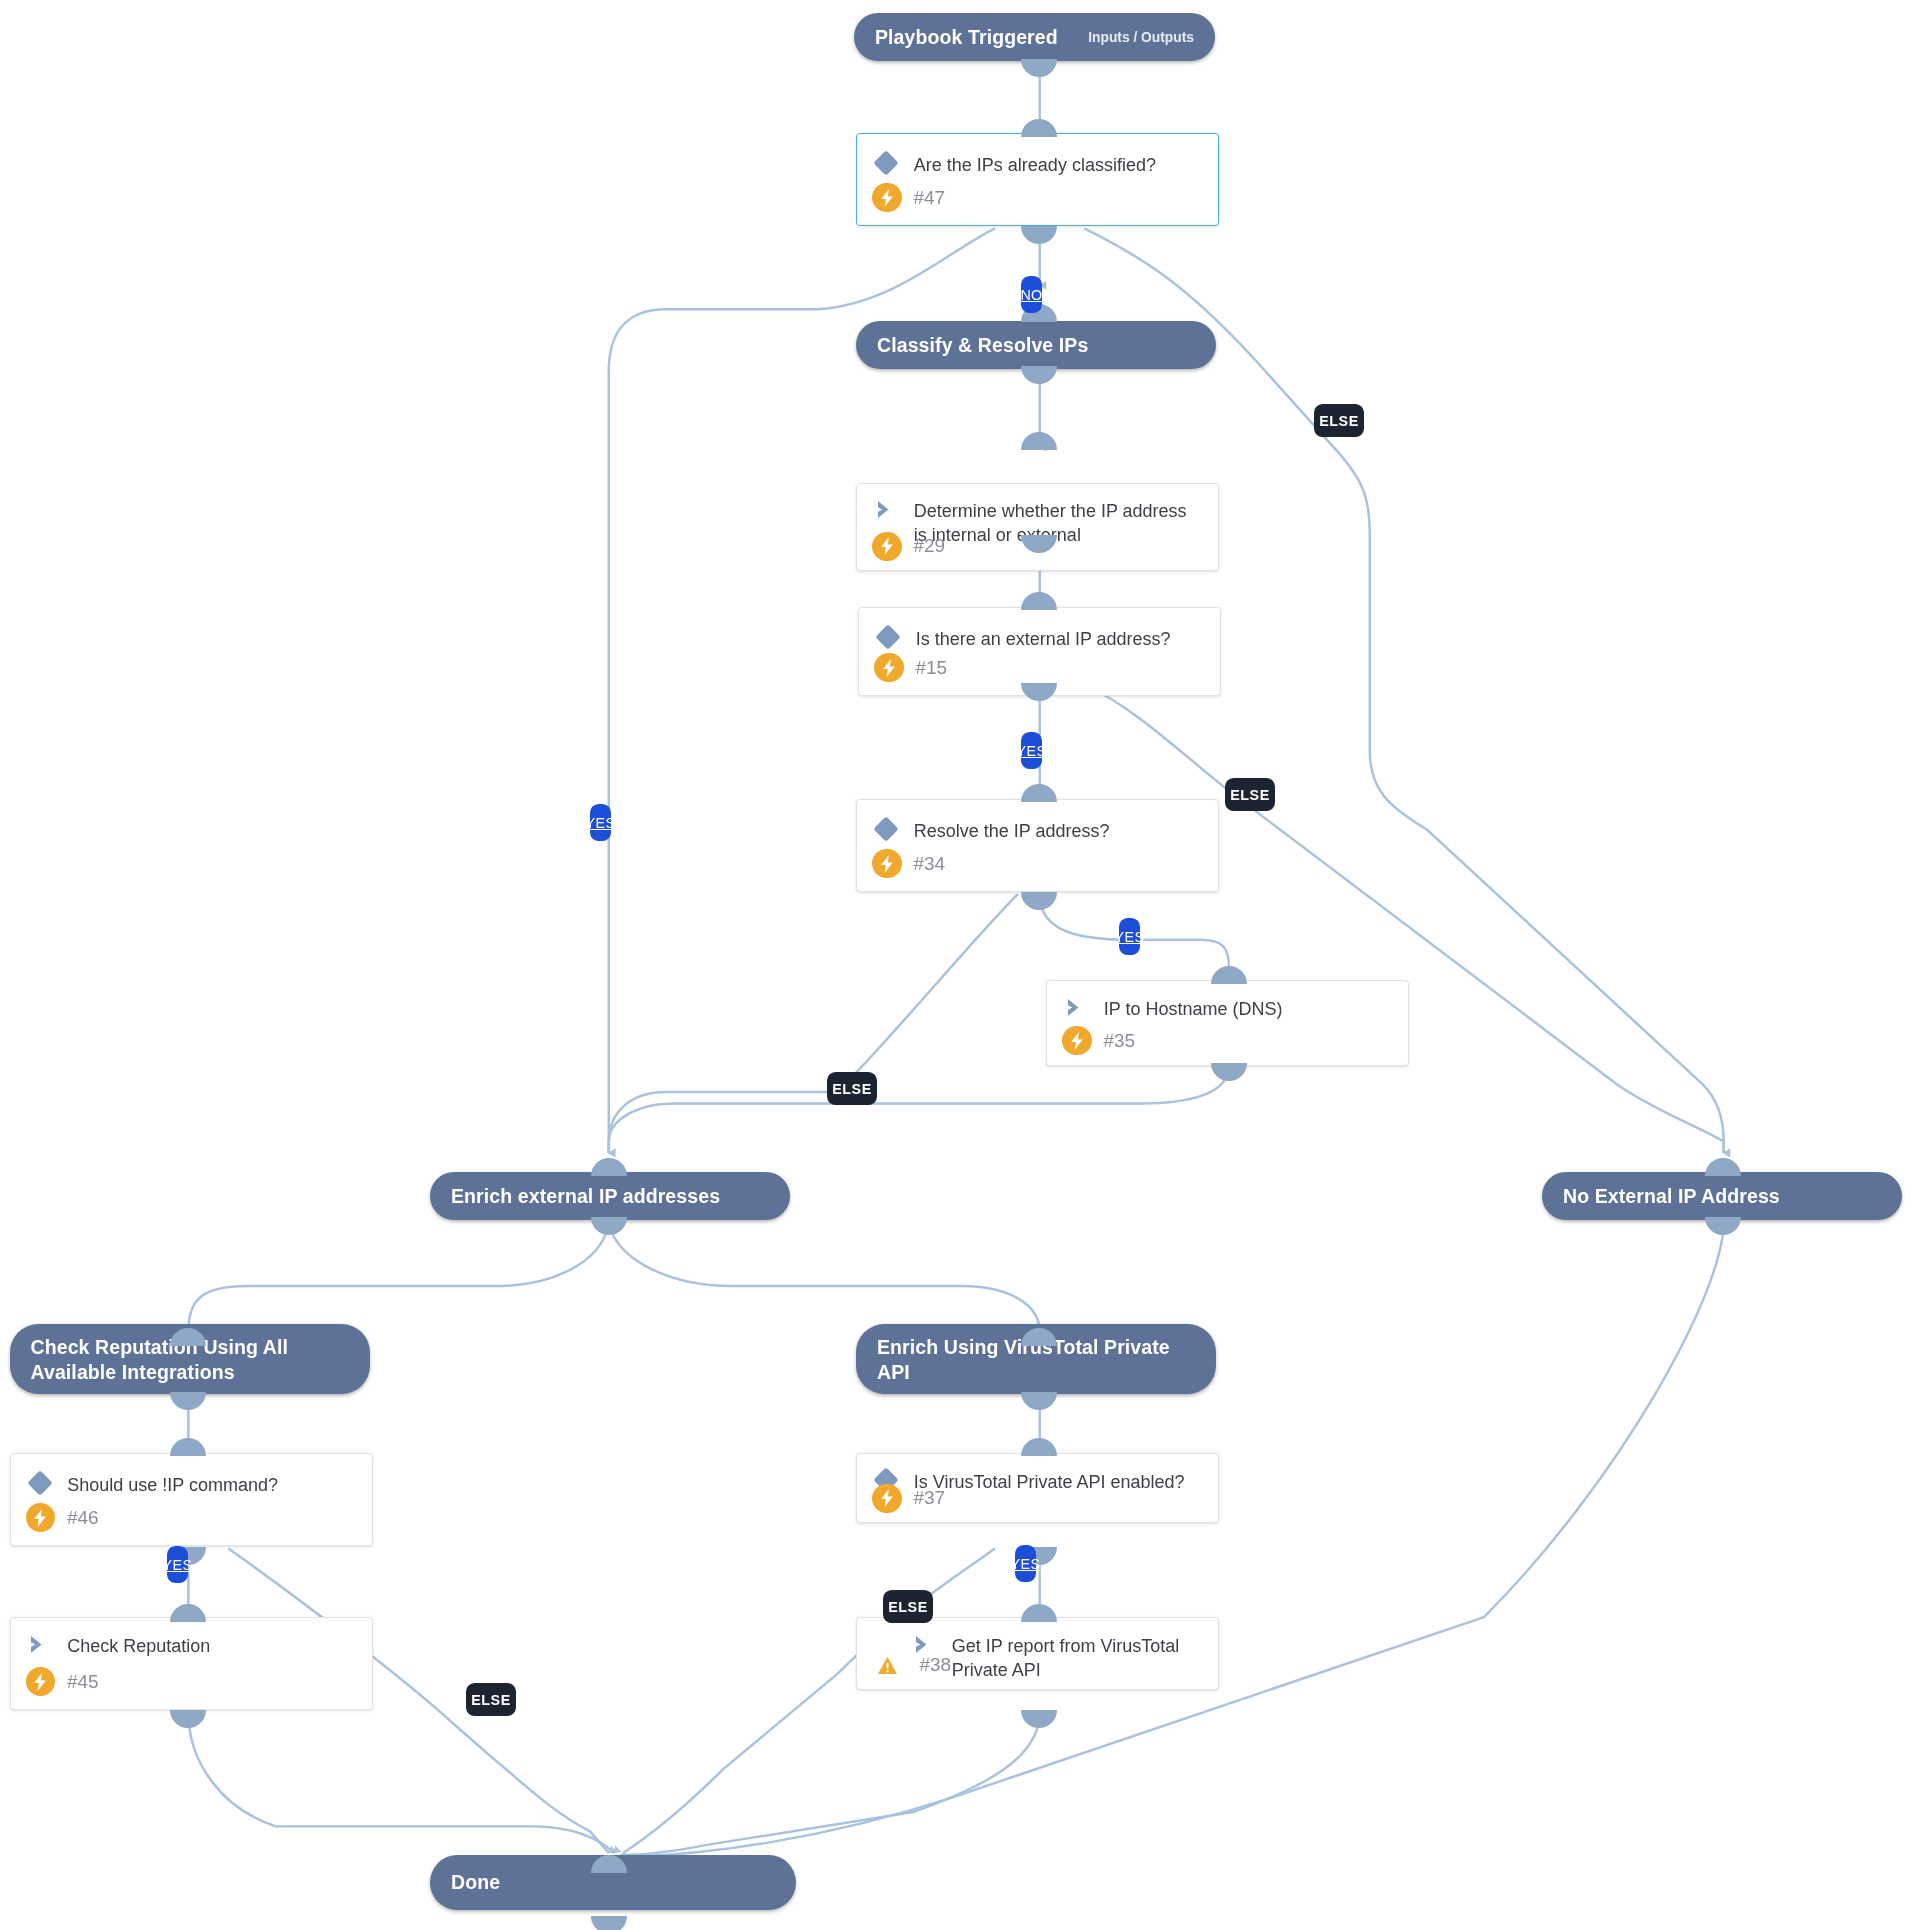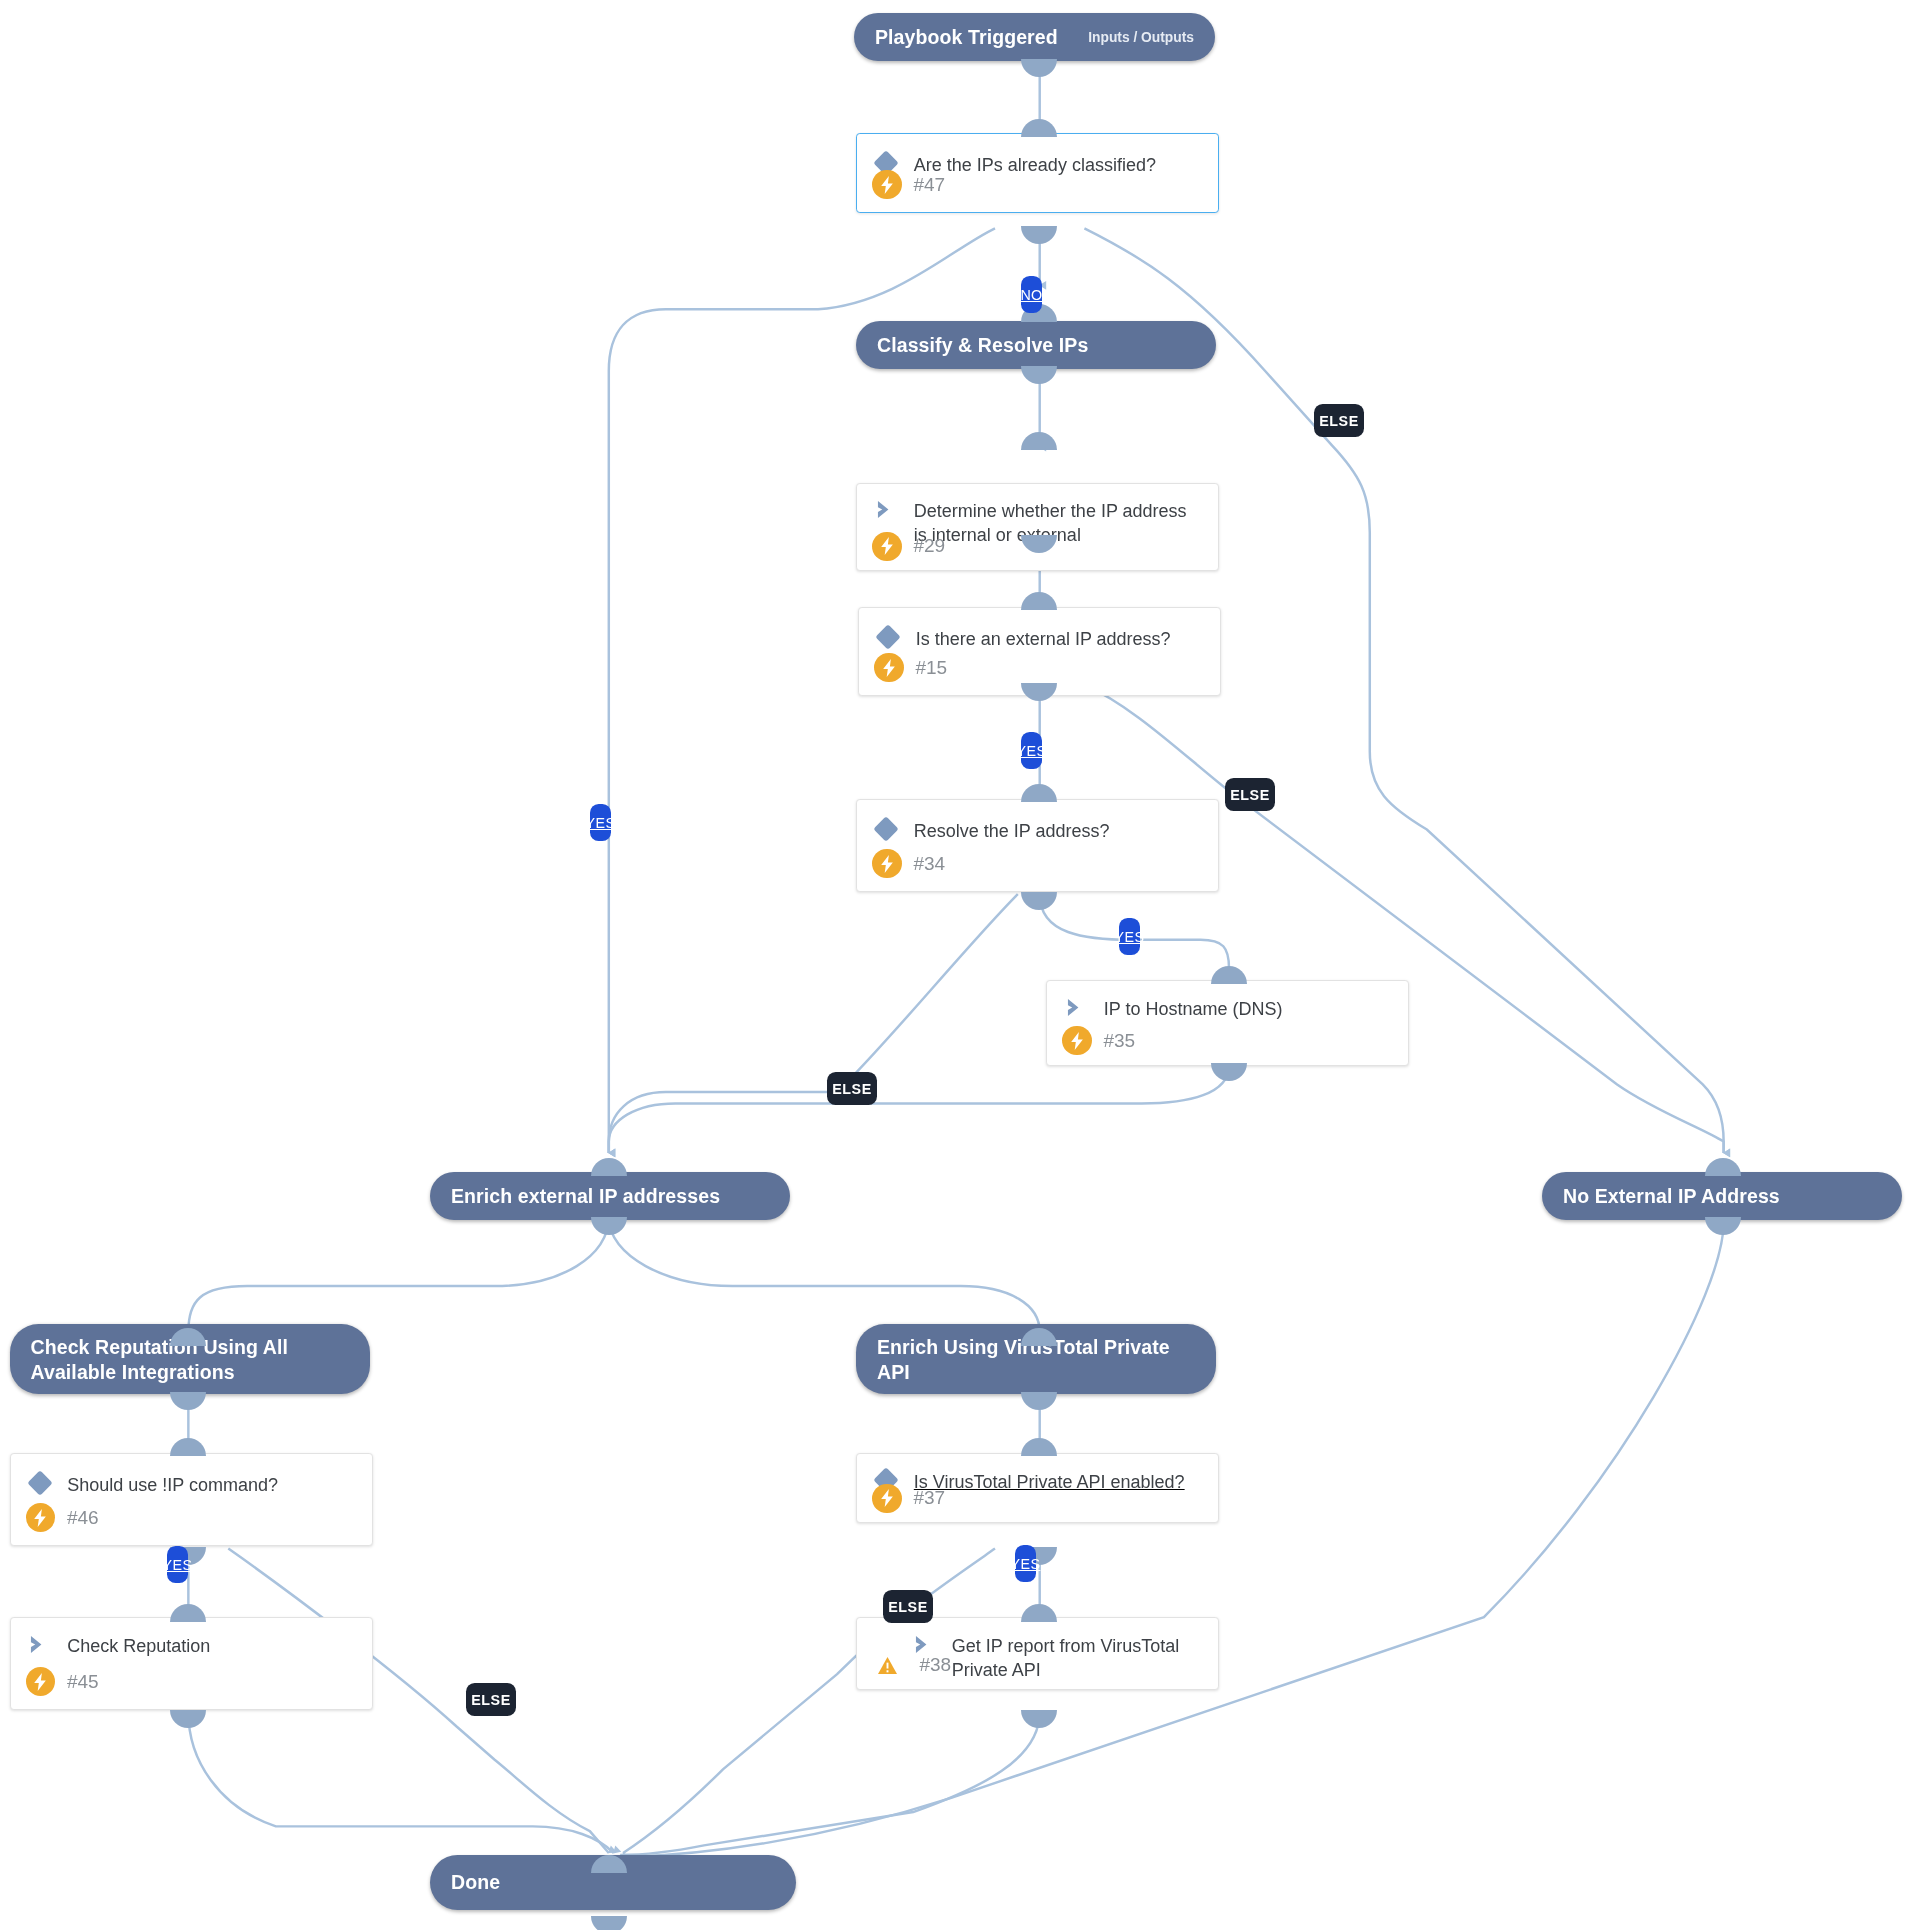--- a/index.html
+++ b/index.html
@@ -220,21 +220,21 @@
   </div>
 
   <div class="section-node" style="left:856px;top:1324px;width:360px;height:70px;padding-top:1.9px;">
     <span class="section-title">Enrich Using VirusTotal Private API</span>
   </div>
 
   <div class="section-node" style="left:430px;top:1855px;width:366px;height:55px;">
     <span class="section-title">Done</span>
   </div>
 
-  <div class="task-card selected" style="left:856px;top:133px;width:363px;height:80px;">
+  <div class="task-card selected" style="left:856px;top:133px;width:363px;height:93px;">
     <div class="task-top">
       <span class="glyph">
           <i class="diamond"></i>
         </span>
       <span class="task-label">Are the IPs already classified?</span>
     </div>
     <div class="task-bottom">
       <span class="badge-icon">
         <span class="bolt-circle">
           <svg width="14.3" height="18" viewBox="0 0 15 19">
@@ -359,21 +359,21 @@
         <span class="bolt-circle">
           <svg width="14.3" height="18" viewBox="0 0 15 19">
               <path d="M9.3 0 L1.2 10.6 H6.1 L4.9 19 L13.5 7.9 H8.3 Z" fill="#ffffff"></path>
             </svg>
         </span>
       </span>
       <span class="task-id">#45</span>
     </div>
   </div>
 
-  <div class="task-card" style="left:856px;top:1453px;width:363px;height:70px;text-decoration:underline;">
+  <div class="task-card" style="left:856px;top:1453px;width:363px;height:70px;">
     <div class="task-top" style="padding-top:15px;">
       <span class="glyph">
           <i class="diamond"></i>
         </span>
       <span class="task-label">Is VirusTotal Private API enabled?</span>
     </div>
     <div class="task-bottom" style="bottom:8.6px;">
       <span class="badge-icon">
         <span class="bolt-circle">
           <svg width="14.3" height="18" viewBox="0 0 15 19">

